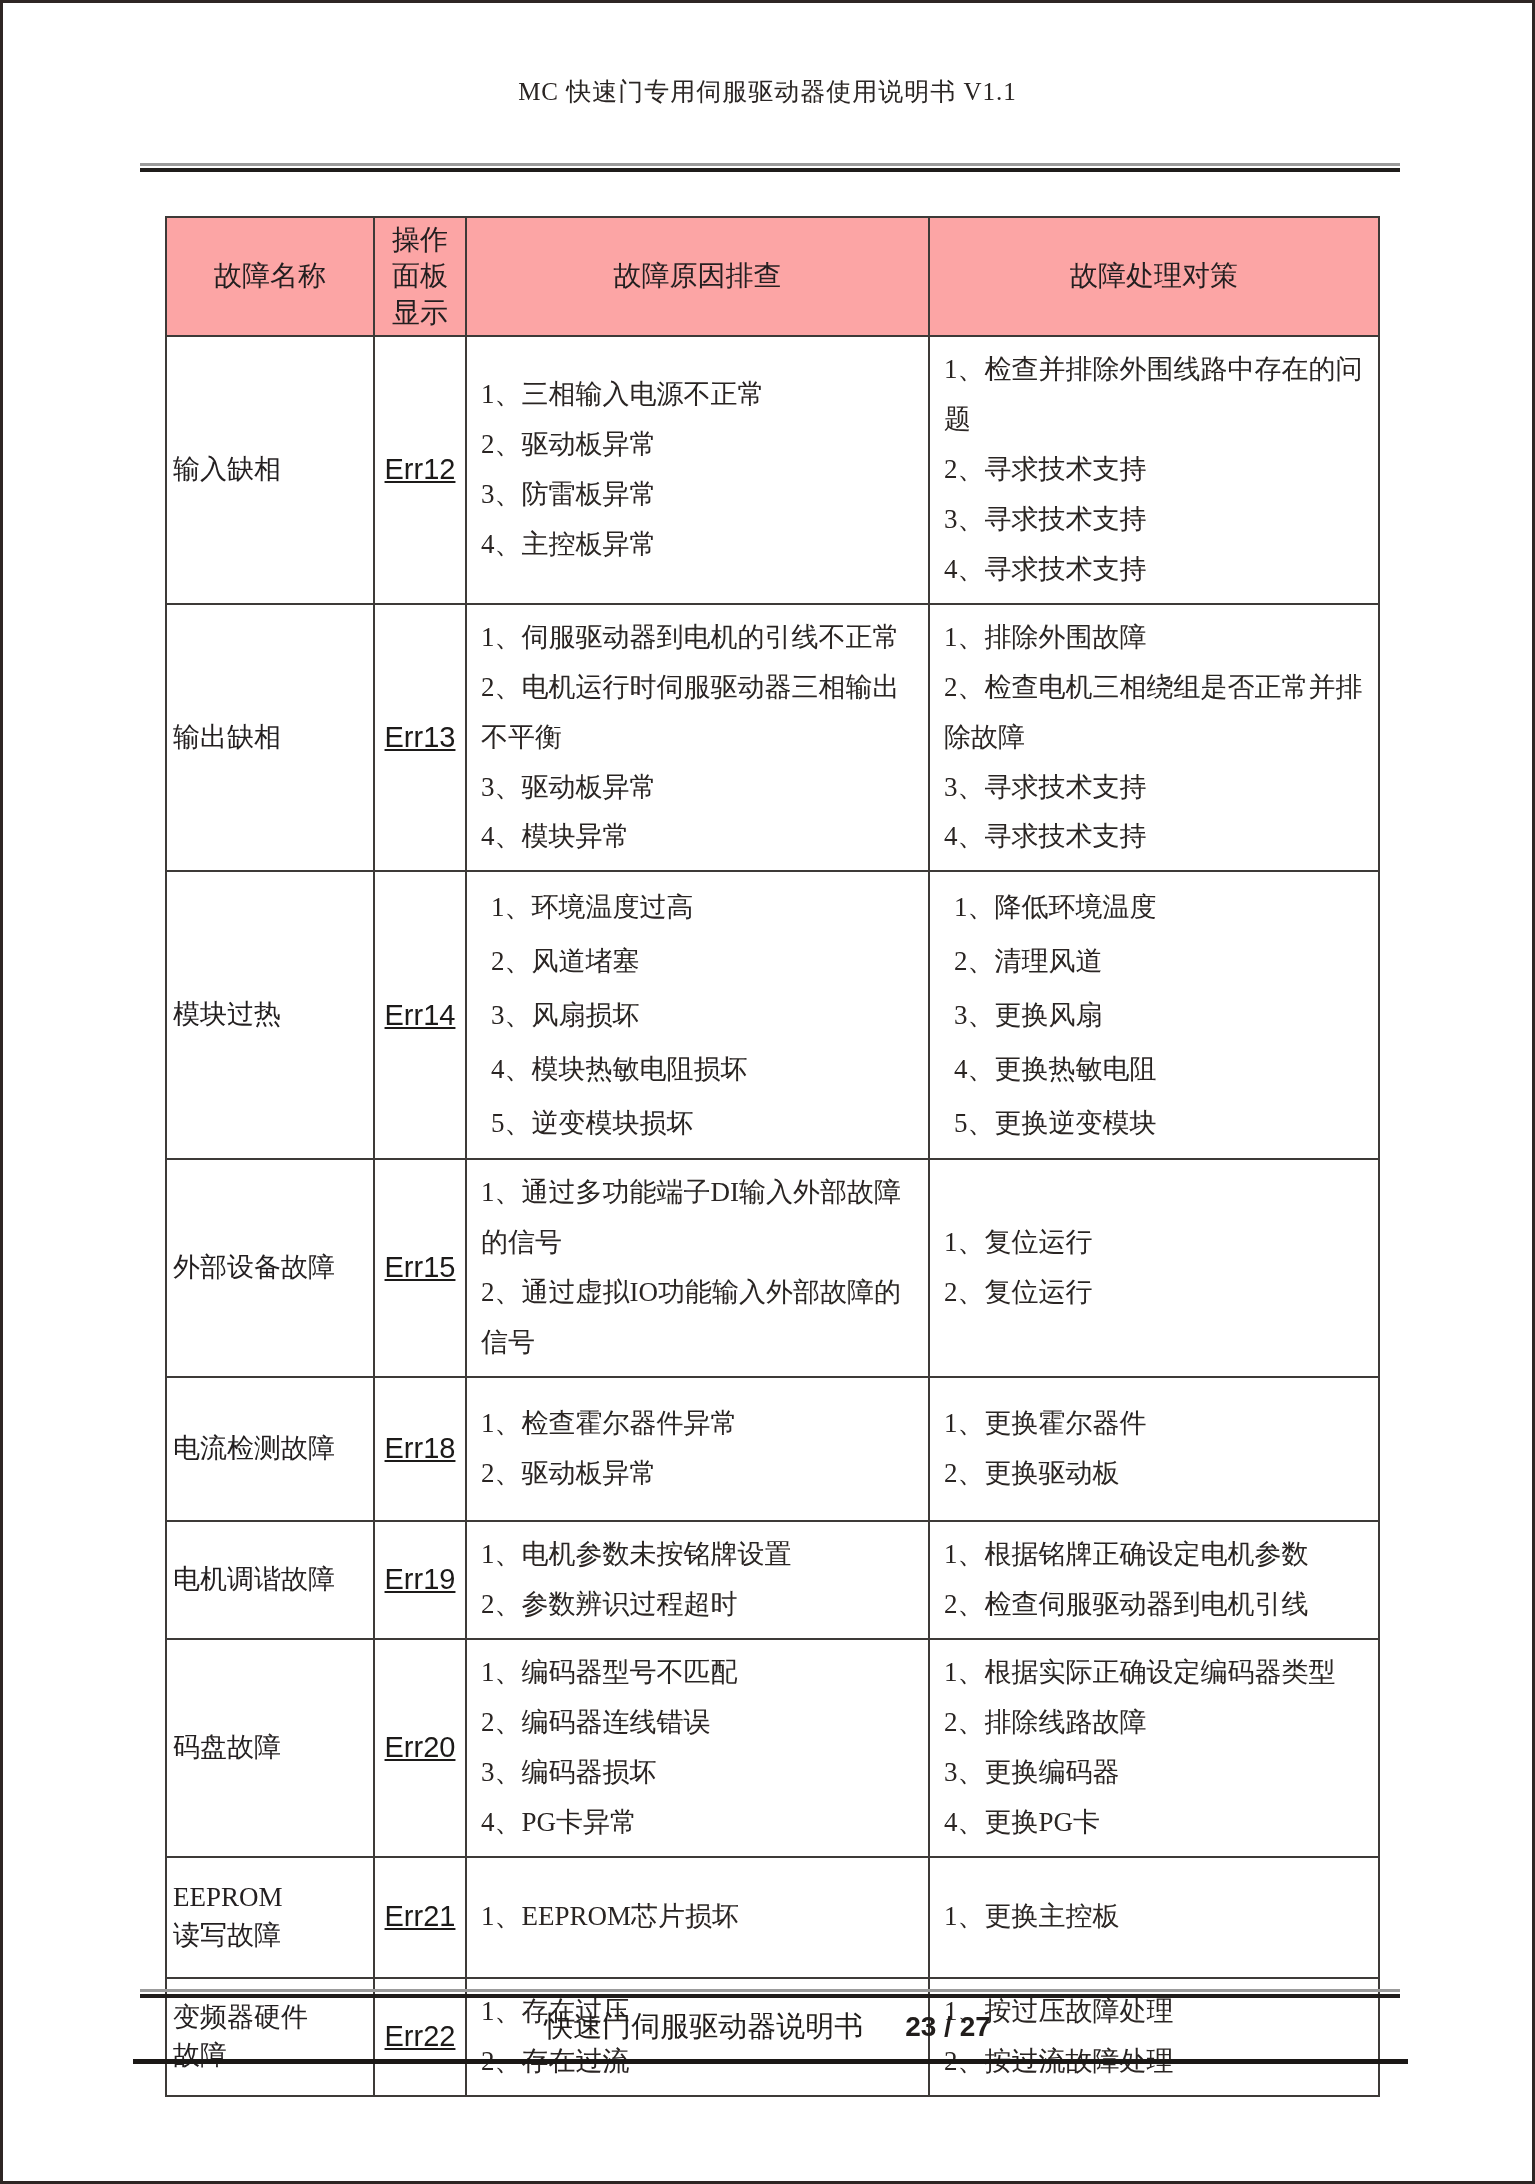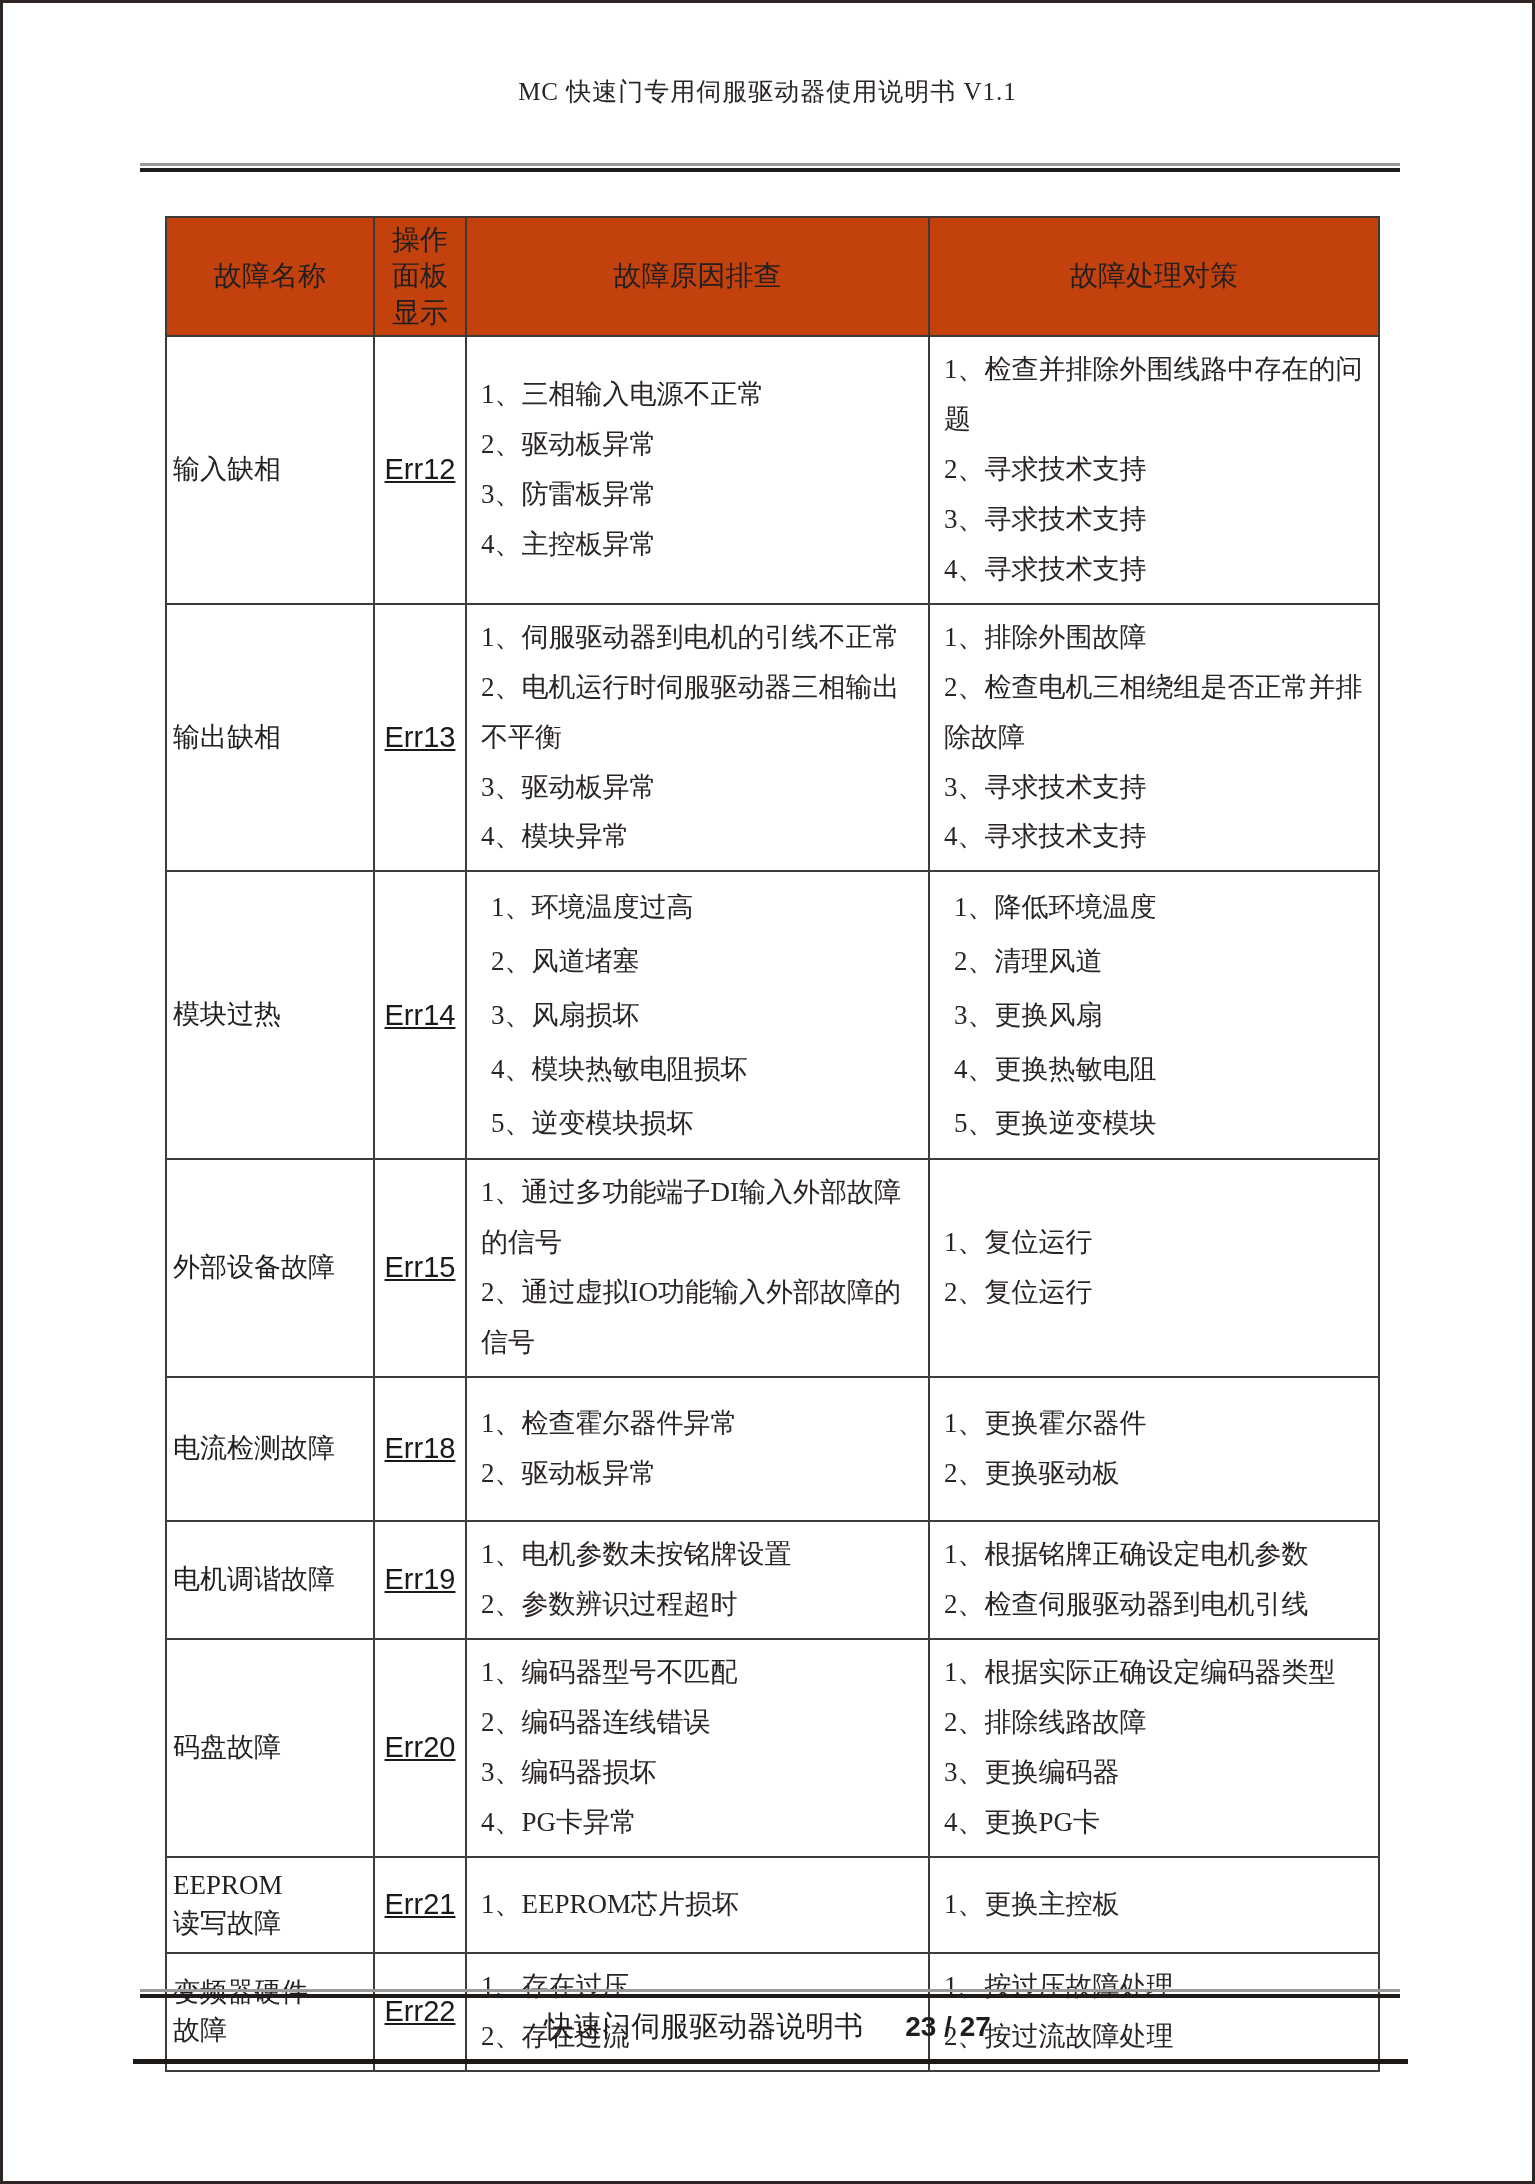--- a/index.html
+++ b/index.html
@@ -53,21 +53,21 @@
   .fault-table col.c4 { width: 450px; }
 
   .fault-table th, .fault-table td {
     border: 2px solid #3d3a38;
     vertical-align: middle;
     font-weight: normal;
   }
 
   .fault-table thead tr { height: 119px; }
   .fault-table thead th {
-    background: #c2410c;
+    background: #fca5a5;
     text-align: center;
     font-size: 28px;
     line-height: 1.3;
     white-space: pre-line;
   }
 
   .cell-name {
     text-align: left;
     white-space: pre-line;
     line-height: 1.4;
@@ -85,21 +85,21 @@
   .cell-list .li { color: #2a2523; }
 
   
   .fault-table tbody tr:nth-of-type(1) { height: 231px; }
   .fault-table tbody tr:nth-of-type(2) { height: 250px; }
   .fault-table tbody tr:nth-of-type(3) { height: 266px; }
   .fault-table tbody tr:nth-of-type(4) { height: 207px; }
   .fault-table tbody tr:nth-of-type(5) { height: 144px; }
   .fault-table tbody tr:nth-of-type(6) { height: 115px; padding-left: 48px; }
   .fault-table tbody tr:nth-of-type(7) { height: 205px; }
-  .fault-table tbody tr:nth-of-type(8) { height: 96px; border-radius: 18px; }
+  .fault-table tbody tr:nth-of-type(8) { height: 121px; border-radius: 18px; }
   .fault-table tbody tr:nth-of-type(9) { height: 102px; }
   .fault-table tbody tr:nth-of-type(3) td.cell-list { line-height: 2.0; padding-left: 24px; }
 
   .footer-rule-top { top: 1986px; }
   .footer-text {
     position: absolute;
     top: 2004px;
     left: 0;
     width: 100%;
     text-align: center;

